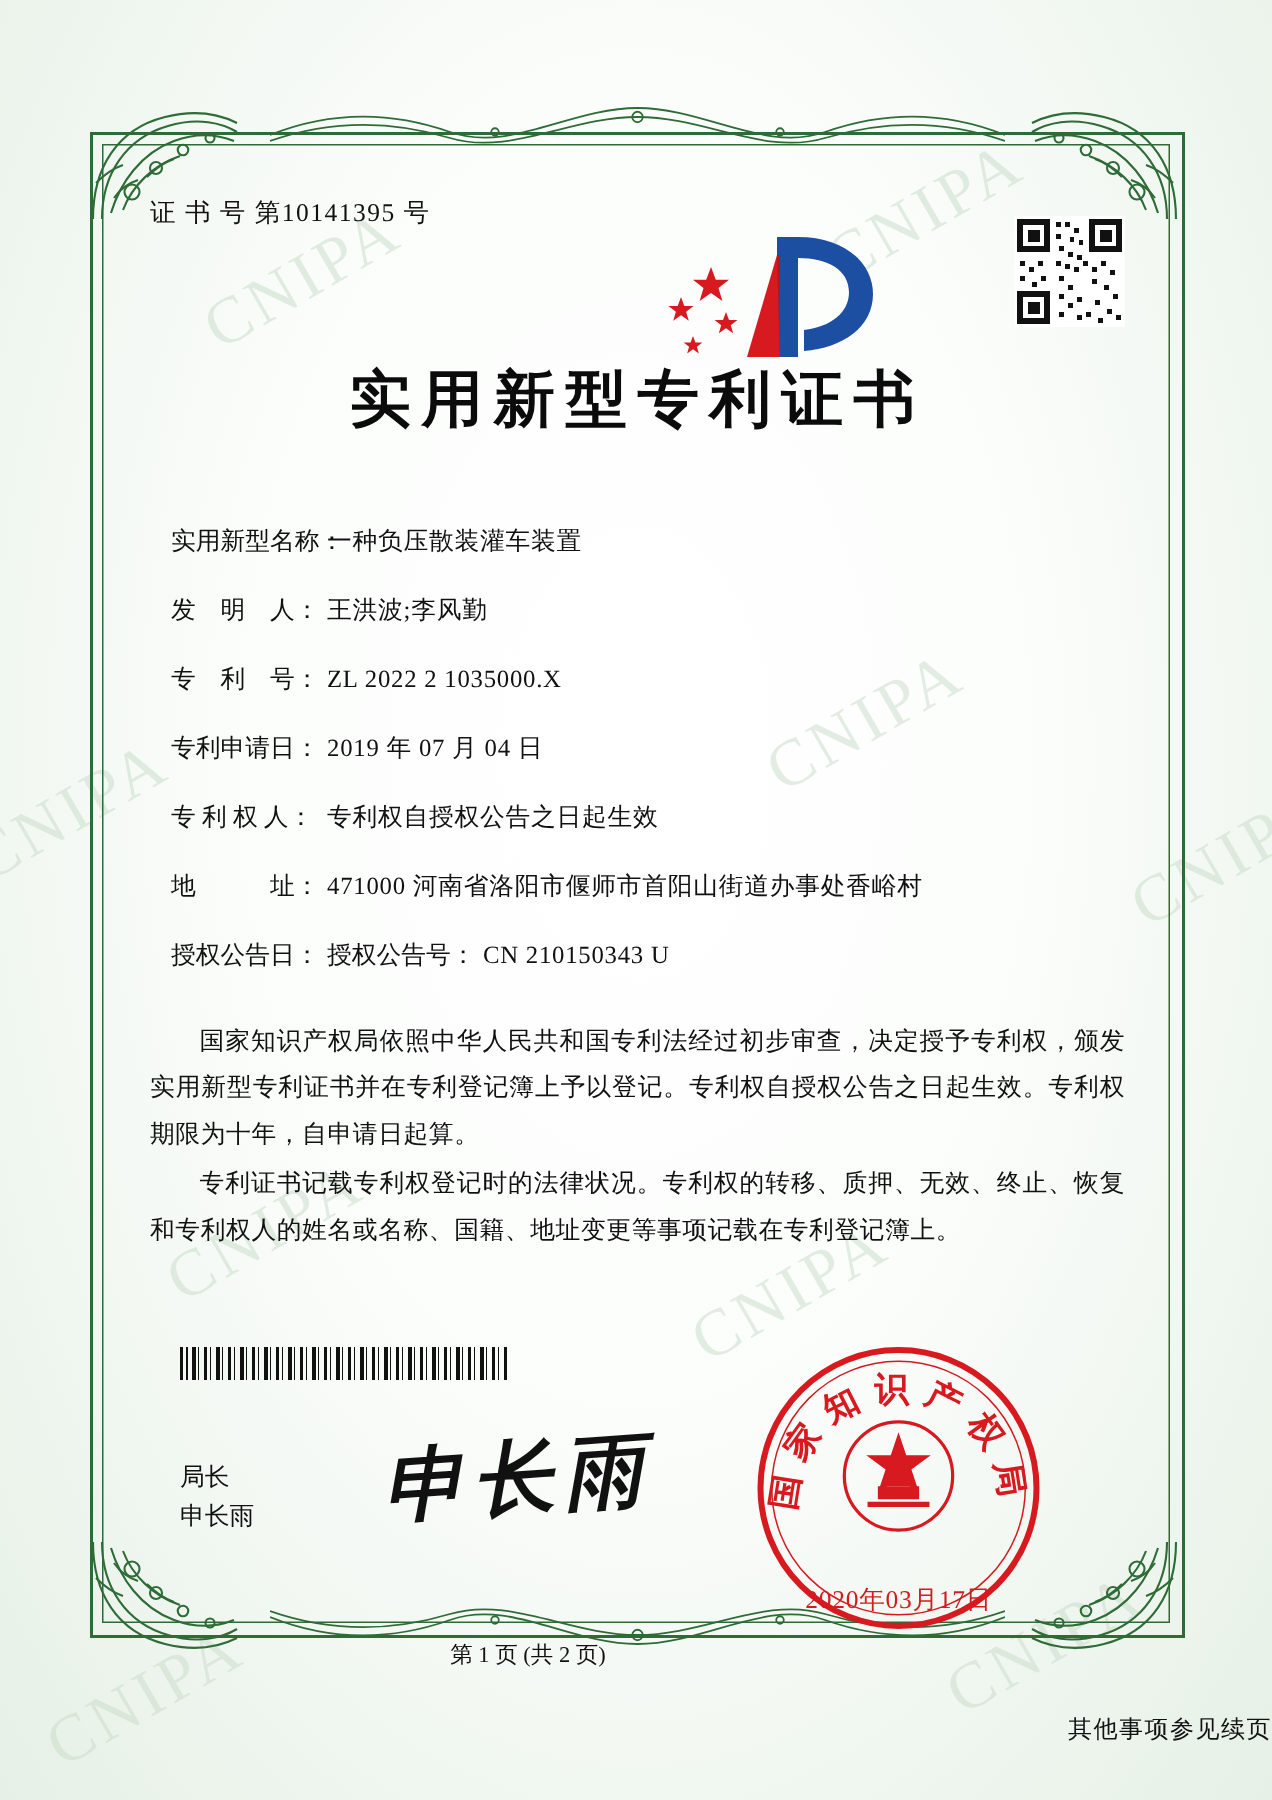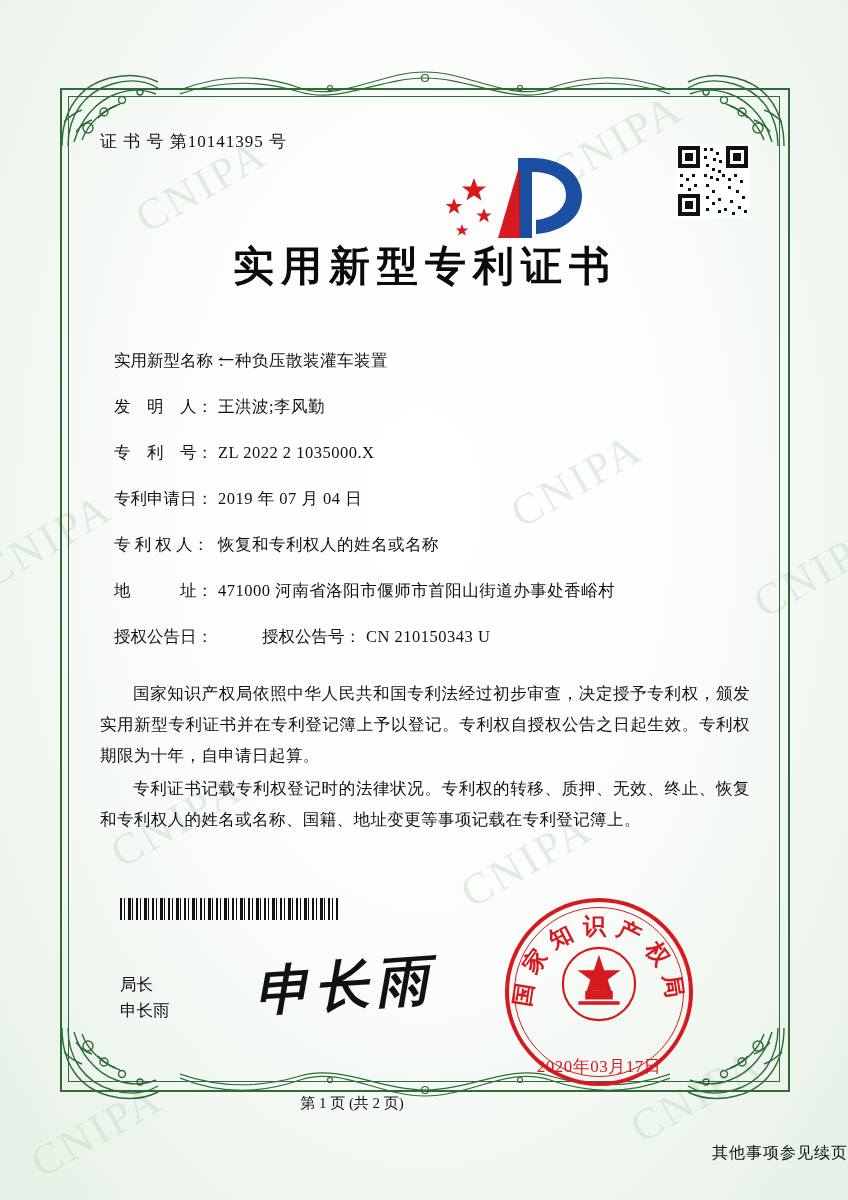--- a/index.html
+++ b/index.html
@@ -427,29 +427,29 @@
       <div class="field">
         <div class="flabel">专　利　号：</div>
         <div class="fvalue">ZL 2022 2 1035000.X</div>
       </div>
       <div class="field">
         <div class="flabel">专利申请日：</div>
         <div class="fvalue">2019 年 07 月 04 日</div>
       </div>
       <div class="field">
         <div class="flabel">专 利 权 人：</div>
-        <div class="fvalue">恢复和专利权人的姓名或名称</div>
+        <div class="fvalue">专利权自授权公告之日起生效</div>
       </div>
       <div class="field">
         <div class="flabel">地　　　址：</div>
         <div class="fvalue">471000 河南省洛阳市偃师市首阳山街道办事处香峪村</div>
       </div>
       <div class="field">
         <div class="flabel">授权公告日：</div>
-        <div style="width:104px;flex:none;margin-left:44px;">授权公告号：</div>
+        <div style="width:104px;flex:none;">授权公告号：</div>
         <div class="fvalue">CN 210150343 U</div>
       </div>
     </div>
 
     <div class="paras">
       <p>国家知识产权局依照中华人民共和国专利法经过初步审查，决定授予专利权，颁发实用新型专利证书并在专利登记簿上予以登记。专利权自授权公告之日起生效。专利权期限为十年，自申请日起算。</p>
       <p>专利证书记载专利权登记时的法律状况。专利权的转移、质押、无效、终止、恢复和专利权人的姓名或名称、国籍、地址变更等事项记载在专利登记簿上。</p>
     </div>
   </div>
 

